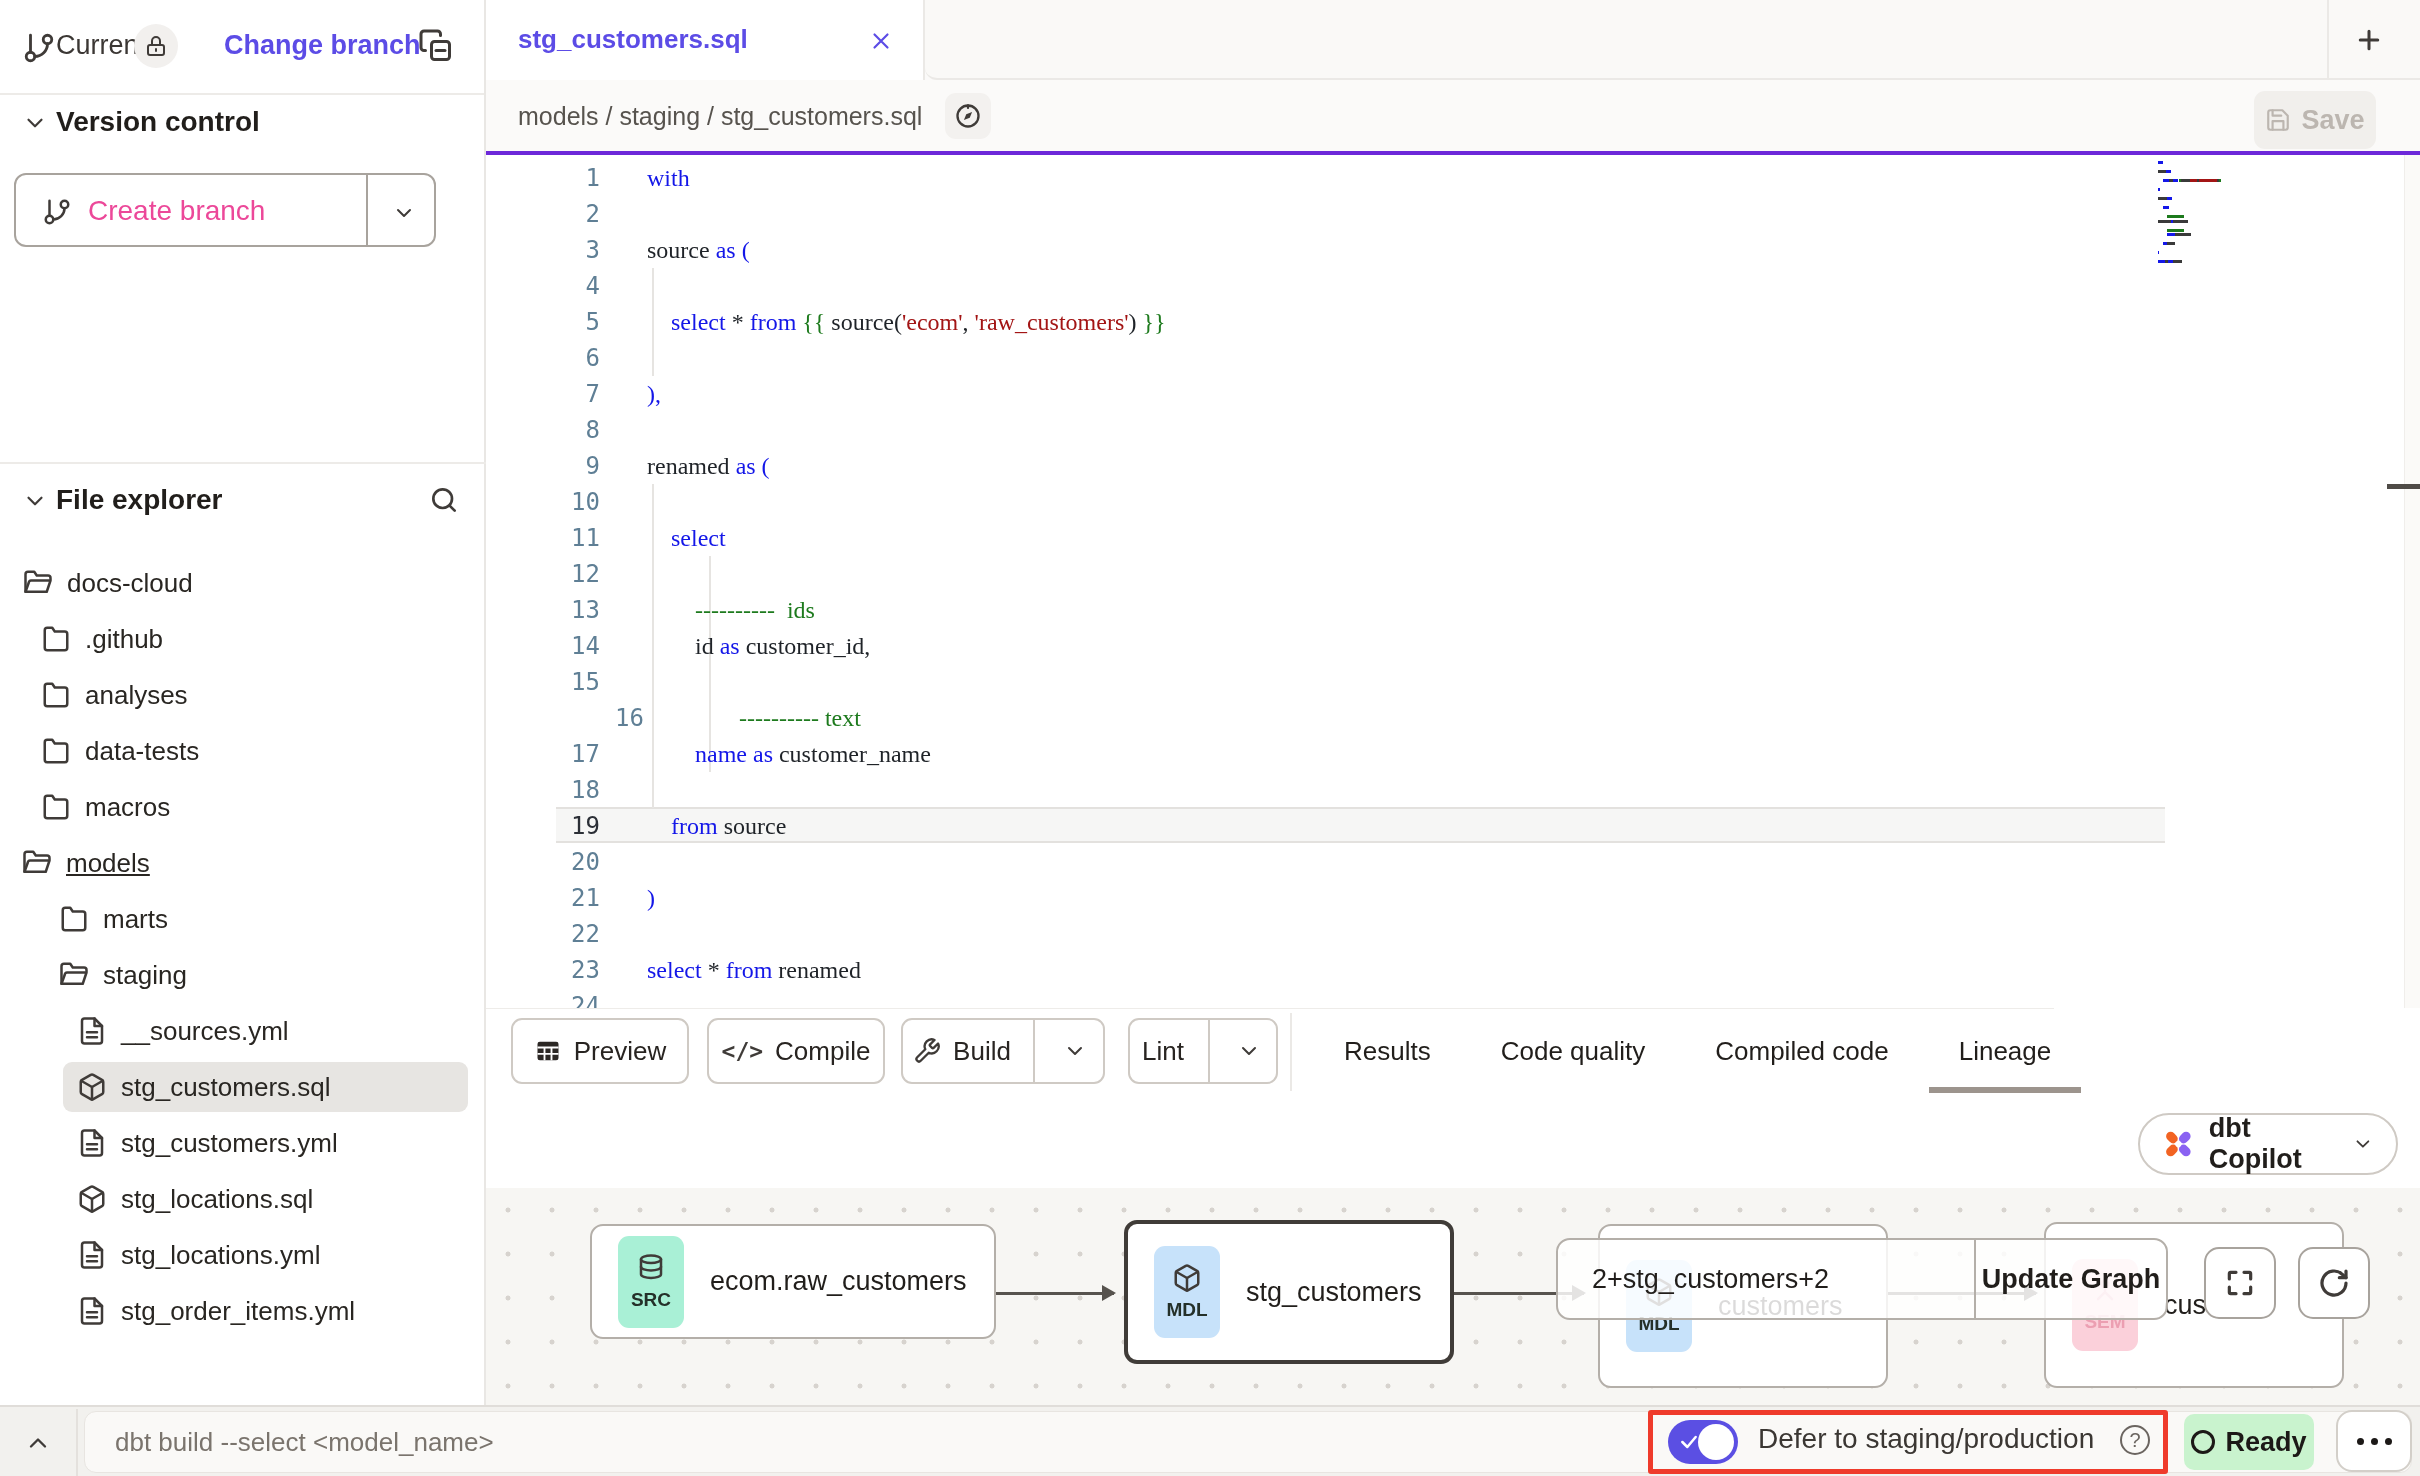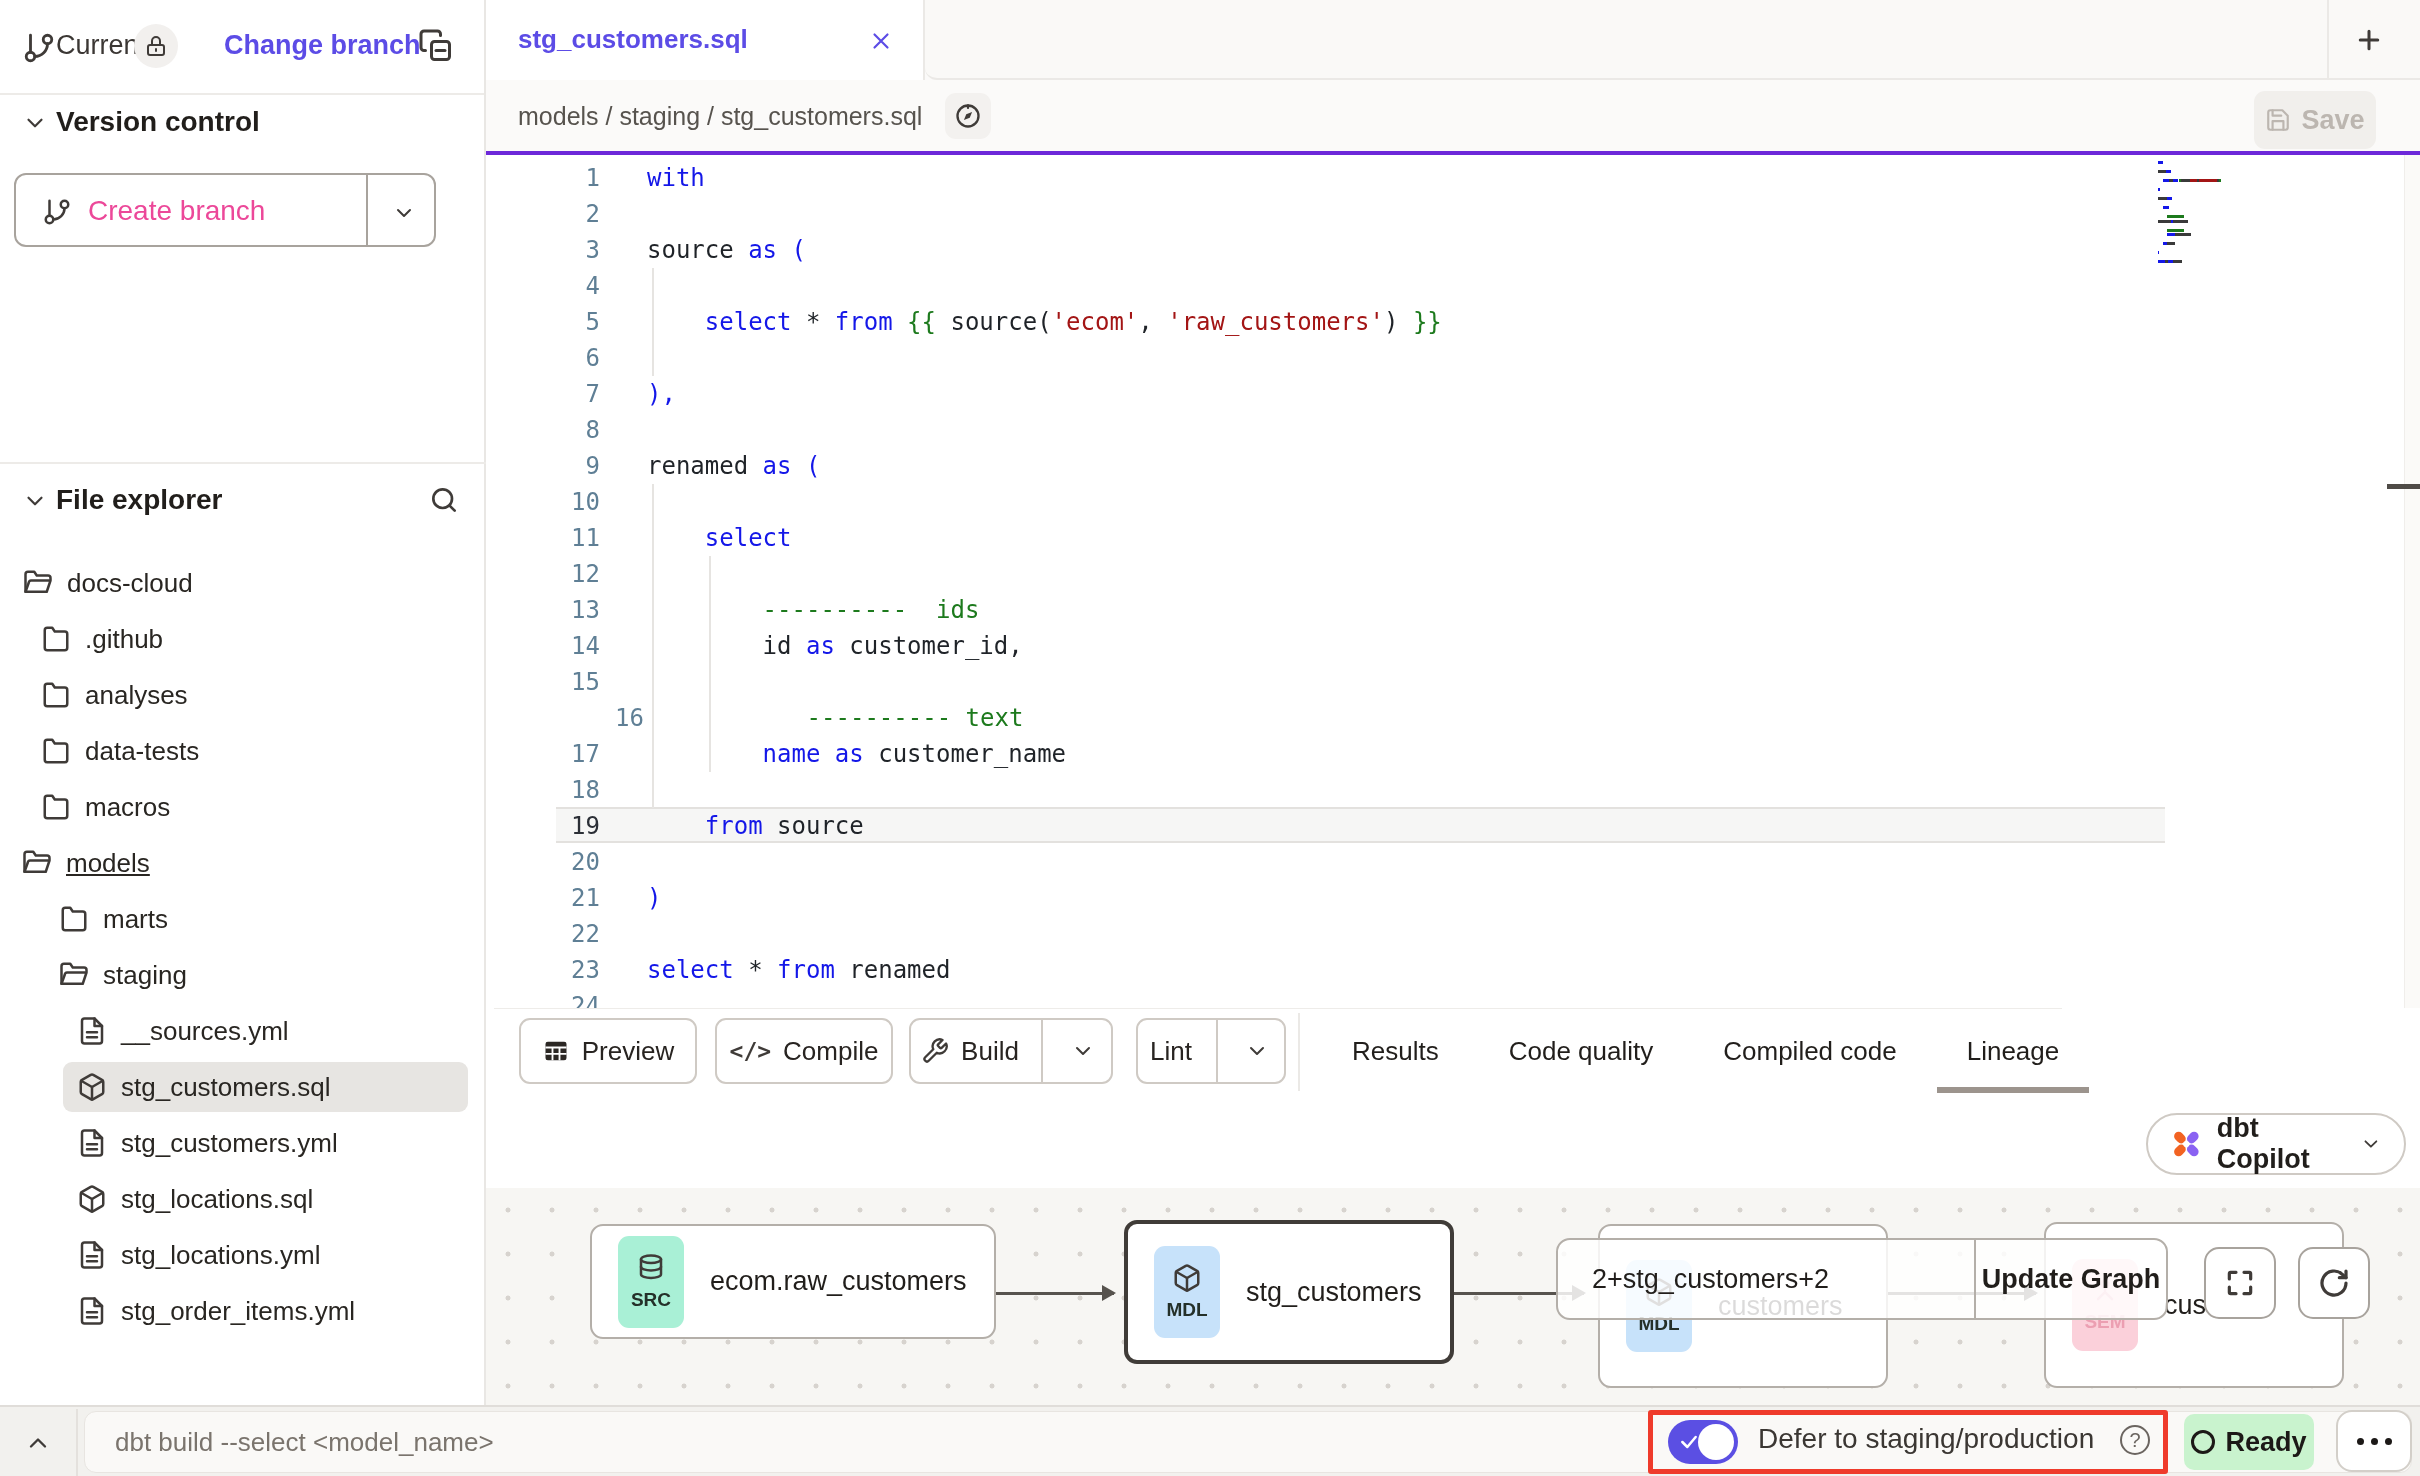--- a/index.html
+++ b/index.html
@@ -56,34 +56,34 @@
   .save-btn{position:absolute;left:1768px;top:11px;width:122px;height:58px;border-radius:11px;background:#F1EFEC;
             display:flex;align-items:center;justify-content:center;gap:10px;color:#BCB6B0;font-size:27px;font-weight:600;}
   .save-btn .ic{stroke:#BCB6B0;}
 
   
   .editor{position:absolute;left:486px;top:155px;width:1934px;height:853px;background:#fff;overflow:hidden;
           font-family:"DejaVu Sans Mono",monospace;font-size:24px;}
   .cl{position:absolute;left:0;width:100%;height:36px;line-height:36px;}
   .cl .ln{position:absolute;left:20px;width:94px;text-align:right;color:#5F7F95;}
   .cl.act .ln{color:#2B2F36;}
-  .cl .ct{position:absolute;left:161px;white-space:pre;color:#1F2328;}
+  .cl .ct{position:absolute;left:161px;white-space:pre;color:#1F2328;font-family:Liberation Serif, serif;}
   .tok-kw{color:#1417E8;} .tok-id{color:#1F2328;} .tok-str{color:#A31515;}
   .tok-comment{color:#1D7A1D;} .tok-jinja{color:#1D7A1D;}
   .act-band{position:absolute;left:70px;width:1609px;height:36px;background:#F6F6F5;
             border-top:2px solid #E3E1DE;border-bottom:2px solid #E3E1DE;box-sizing:border-box;}
   .guide{position:absolute;width:2px;background:#E6E4E1;}
   .minimap{position:absolute;left:1672px;top:6px;width:132px;}
   .mm-row{height:3px;margin-bottom:1.5px;white-space:nowrap;font-size:0;}
   .mm-row i{display:inline-block;height:3px;}
   .scroll-track{position:absolute;left:1918px;top:0;width:16px;height:853px;background:#FBFAF8;border-left:1px solid #F0EEEB;}
   .scroll-mark{position:absolute;left:1901px;top:329px;width:33px;height:5px;background:#4F4B47;}
 
   
-  .bpanel{position:absolute;left:486px;top:1008px;width:1568px;height:180px;background:#fff;border-top:1px solid #EEECE9;box-sizing:border-box;margin-left:8px;}
+  .bpanel{position:absolute;left:486px;top:1008px;width:1568px;height:180px;background:#fff;border-top:1px solid #EEECE9;box-sizing:border-box;}
   .btn{position:absolute;top:9px;height:66px;border:2px solid #CFCAC4;border-radius:11px;background:#fff;
        display:flex;align-items:center;justify-content:center;gap:12px;font-size:26px;color:#282421;box-sizing:border-box;cursor:pointer;}
   .split-div{width:2px;align-self:stretch;background:#CFCAC4;}
   .code-glyph{font-family:"DejaVu Sans Mono",monospace;font-size:23px;color:#3F3B38;font-weight:700;}
   .vdiv{position:absolute;left:804px;top:4px;width:2px;height:78px;background:#EBE9E6;}
   .rtabs{position:absolute;left:858px;top:0;height:84px;display:flex;align-items:center;gap:70px;}
   .rtab{position:relative;font-size:26px;color:#211E1B;height:84px;display:flex;align-items:center;cursor:pointer;}
   .rtab.on::after{content:"";position:absolute;left:-30px;right:-30px;bottom:0;height:6px;background:#9C948D;}
   .copilot{position:absolute;left:1652px;top:104px;width:260px;height:62px;border:2px solid #CFCAC4;border-radius:31px;
            background:#fff;display:flex;align-items:center;gap:14px;padding:0 22px;box-sizing:border-box;cursor:pointer;}

